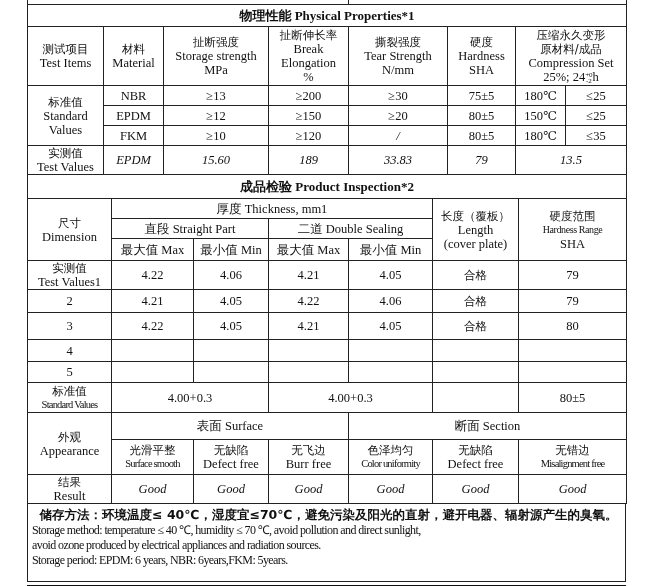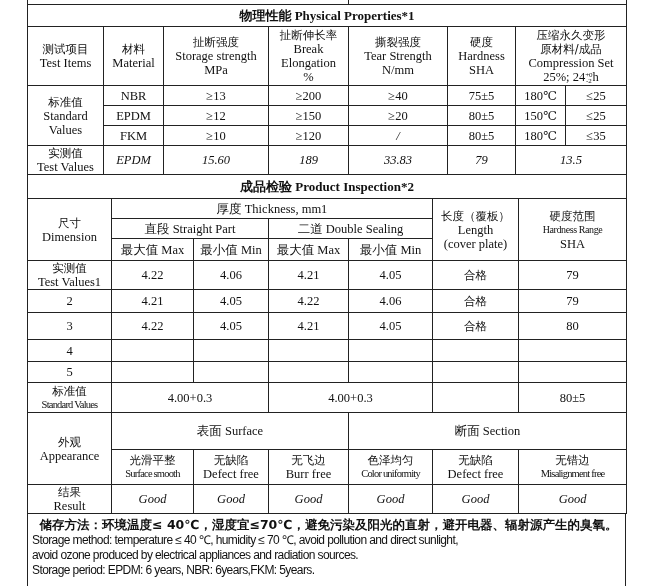--- a/index.html
+++ b/index.html
@@ -9,21 +9,21 @@
   table { border-collapse: collapse; width: 599px; table-layout: fixed; }
   td { border: 1px solid #222; text-align: center; vertical-align: middle; padding: 0;
        font-size: 12.5px; line-height: 14px; overflow: hidden; }
   .title { font-weight: bold; font-size: 13px; }
   .it { font-style: italic; }
   .sm { font-size: 10px; letter-spacing: -0.4px; }
   .xs { font-size: 10.5px; letter-spacing: -0.8px; }
   .storage { border: 1px solid #222; border-top: none; width: 597px; height: 78px;
              padding: 2px 0 0 4px; box-sizing: border-box; width: 599px; }
   .storage .zh { font-family: "DejaVu Sans", sans-serif; font-weight: bold; font-size: 12.5px; line-height: 17px; white-space: nowrap; text-align: center; }
-  .storage .en { font-family: Liberation Sans, sans-serif; font-size: 12px; line-height: 15px; letter-spacing: -0.6px; }
+  .storage .en { font-family: Liberation Serif, serif; font-size: 12px; line-height: 15px; letter-spacing: -0.6px; }
   .toprow td { height: 4px; border-top: none; }
   .zh-cell { font-family: "DejaVu Sans", sans-serif; font-size: 11.5px; }
 </style>
 </head>
 <body>
 
 <div class="page">
 
   <table>
     <colgroup>
@@ -83,21 +83,21 @@
     </tr>
     <tr style="height:20px">
       <td rowspan="3">
         <div class="zh-cell">标准值</div>
         <div>Standard</div>
         <div>Values</div>
       </td>
       <td>NBR</td>
       <td>≥13</td>
       <td>≥200</td>
-      <td>≥40</td>
+      <td>≥30</td>
       <td>75±5</td>
       <td>180℃</td>
       <td>≤25</td>
     </tr>
     <tr style="height:20px">
       <td>EPDM</td>
       <td>≥12</td>
       <td>≥150</td>
       <td>≥20</td>
       <td>80±5</td>
@@ -220,21 +220,21 @@
     <tr style="height:30px">
       <td>
         <div class="zh-cell">标准值</div>
         <div class="xs">Standard Values</div>
       </td>
       <td colspan="2">4.00+0.3</td>
       <td colspan="2">4.00+0.3</td>
       <td></td>
       <td>80±5</td>
     </tr>
-    <tr style="height:37px">
+    <tr style="height:27px">
       <td rowspan="2">
         <div class="zh-cell">外观</div>
         <div>Appearance</div>
       </td>
       <td colspan="3">表面 Surface</td>
       <td colspan="3">断面 Section</td>
     </tr>
     <tr style="height:35px">
       <td>
         <div class="zh-cell">光滑平整</div>

